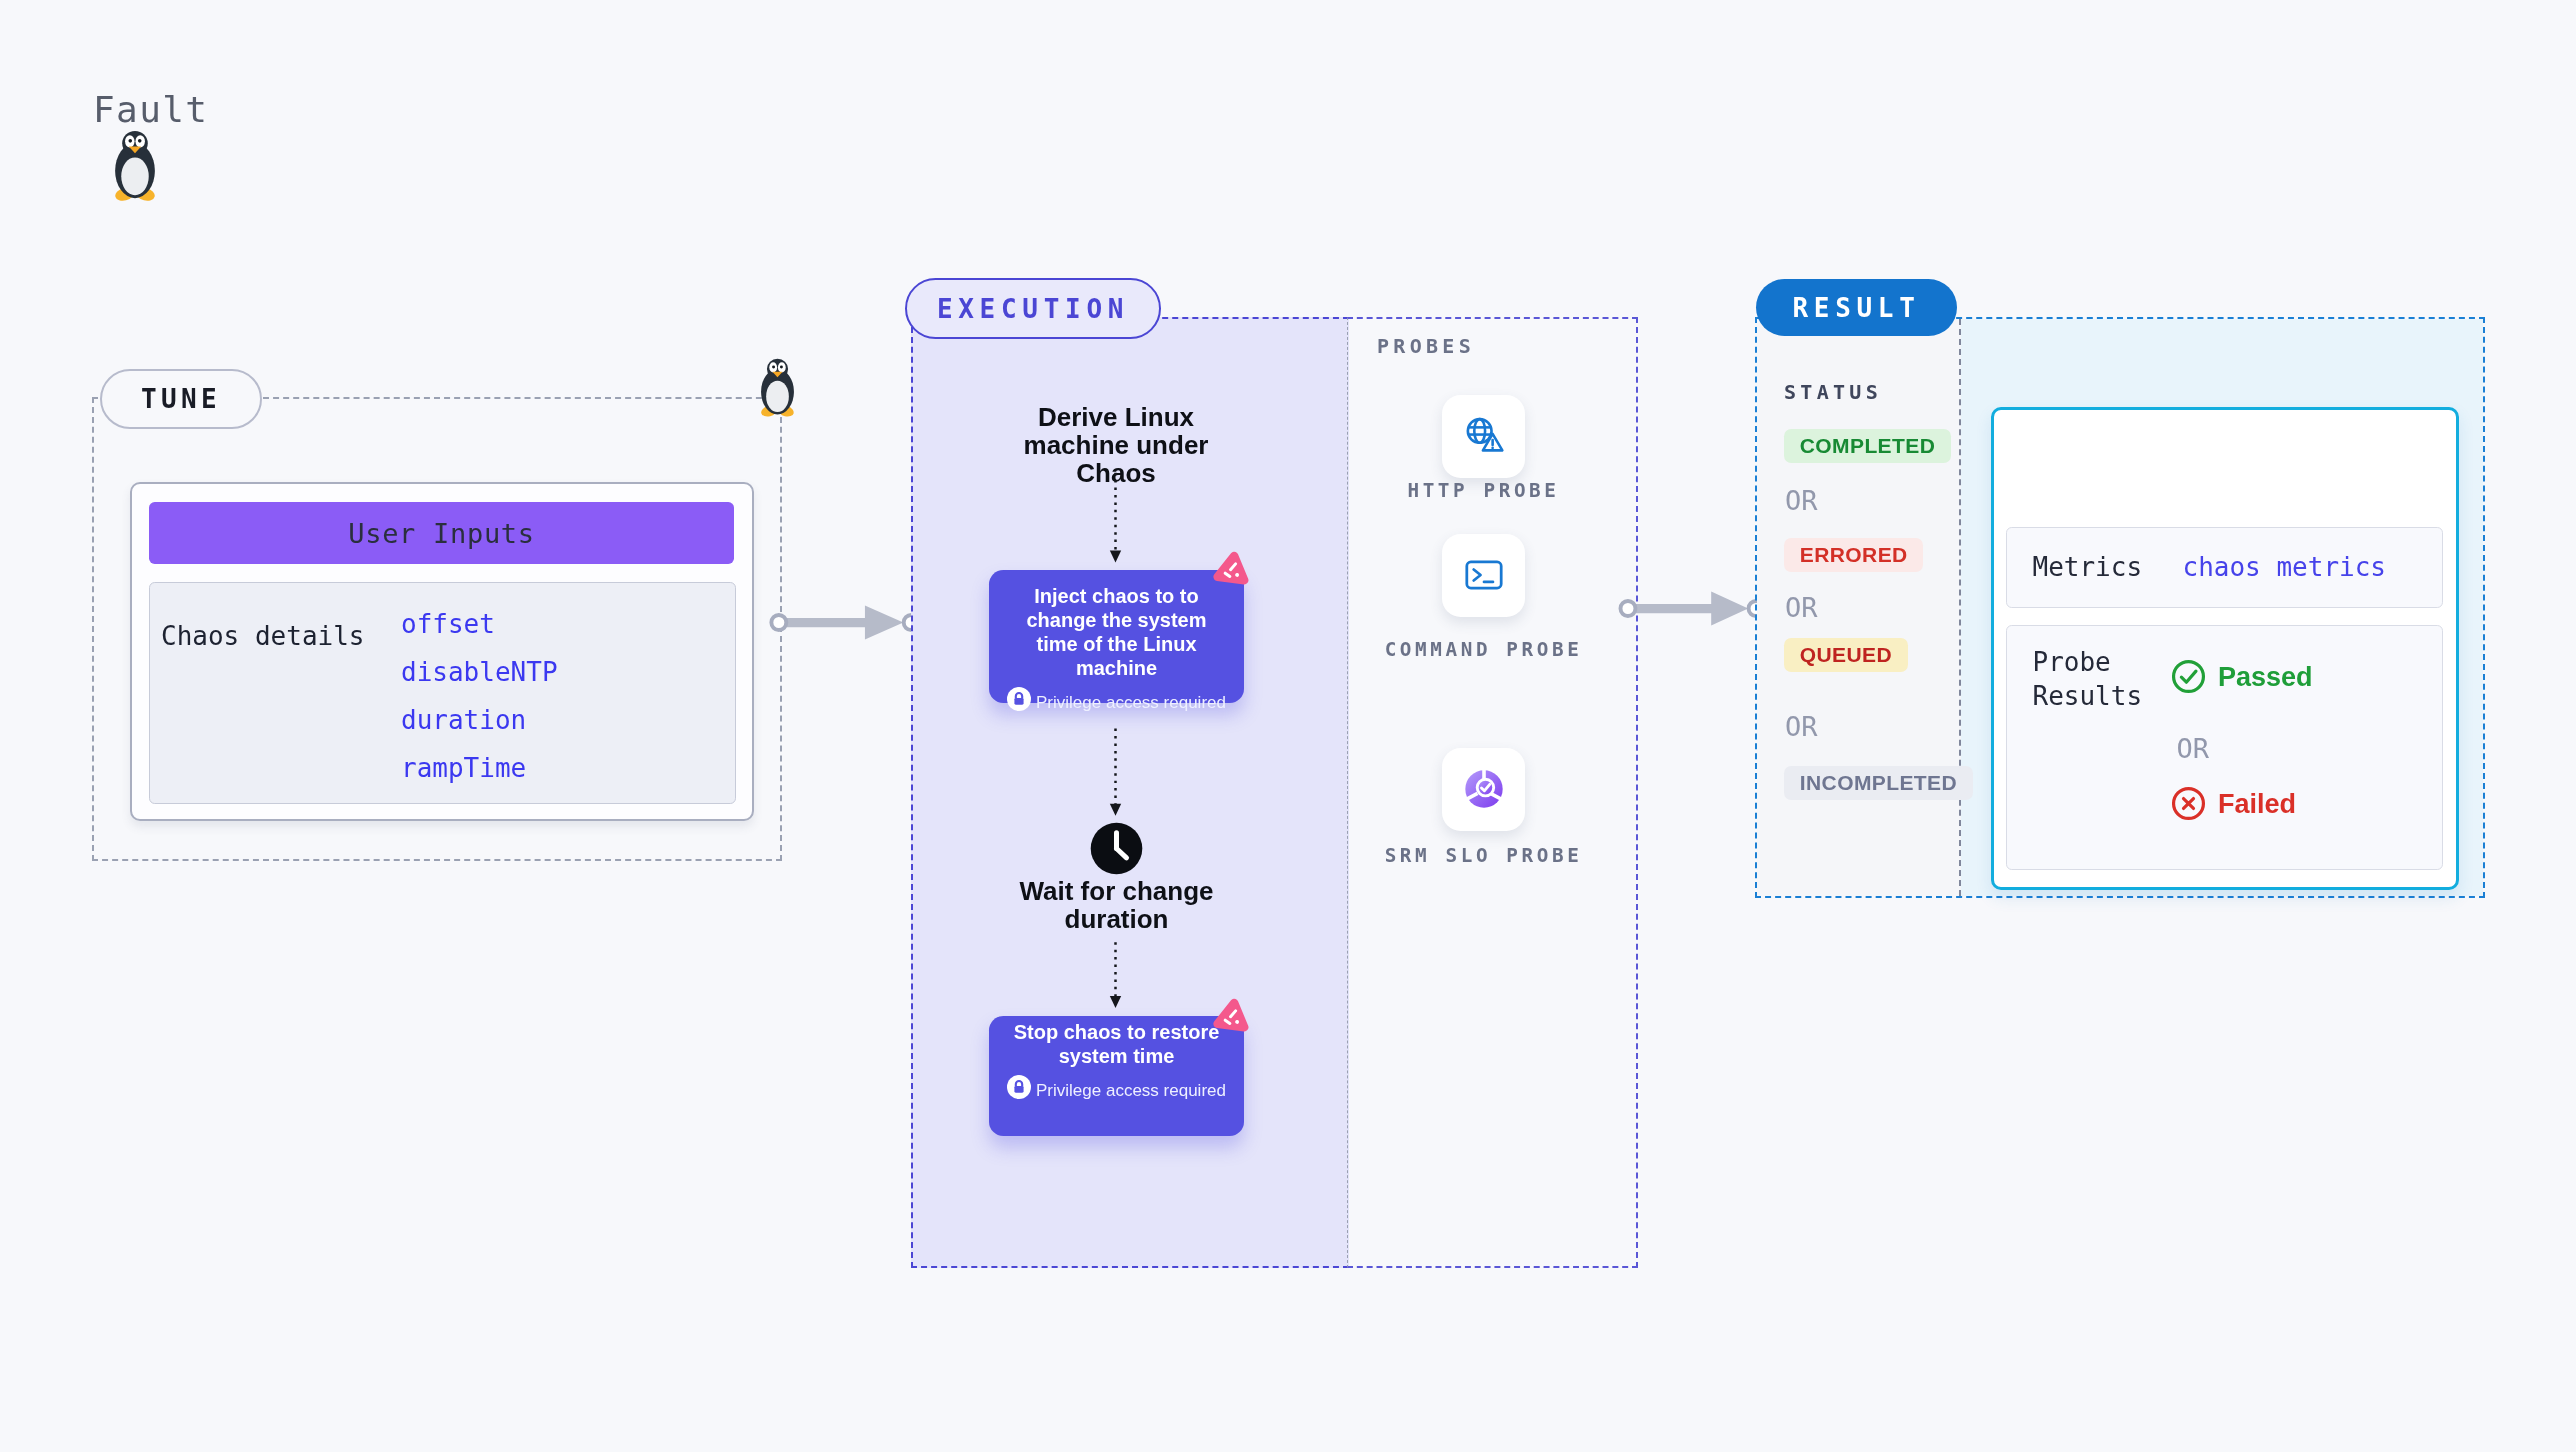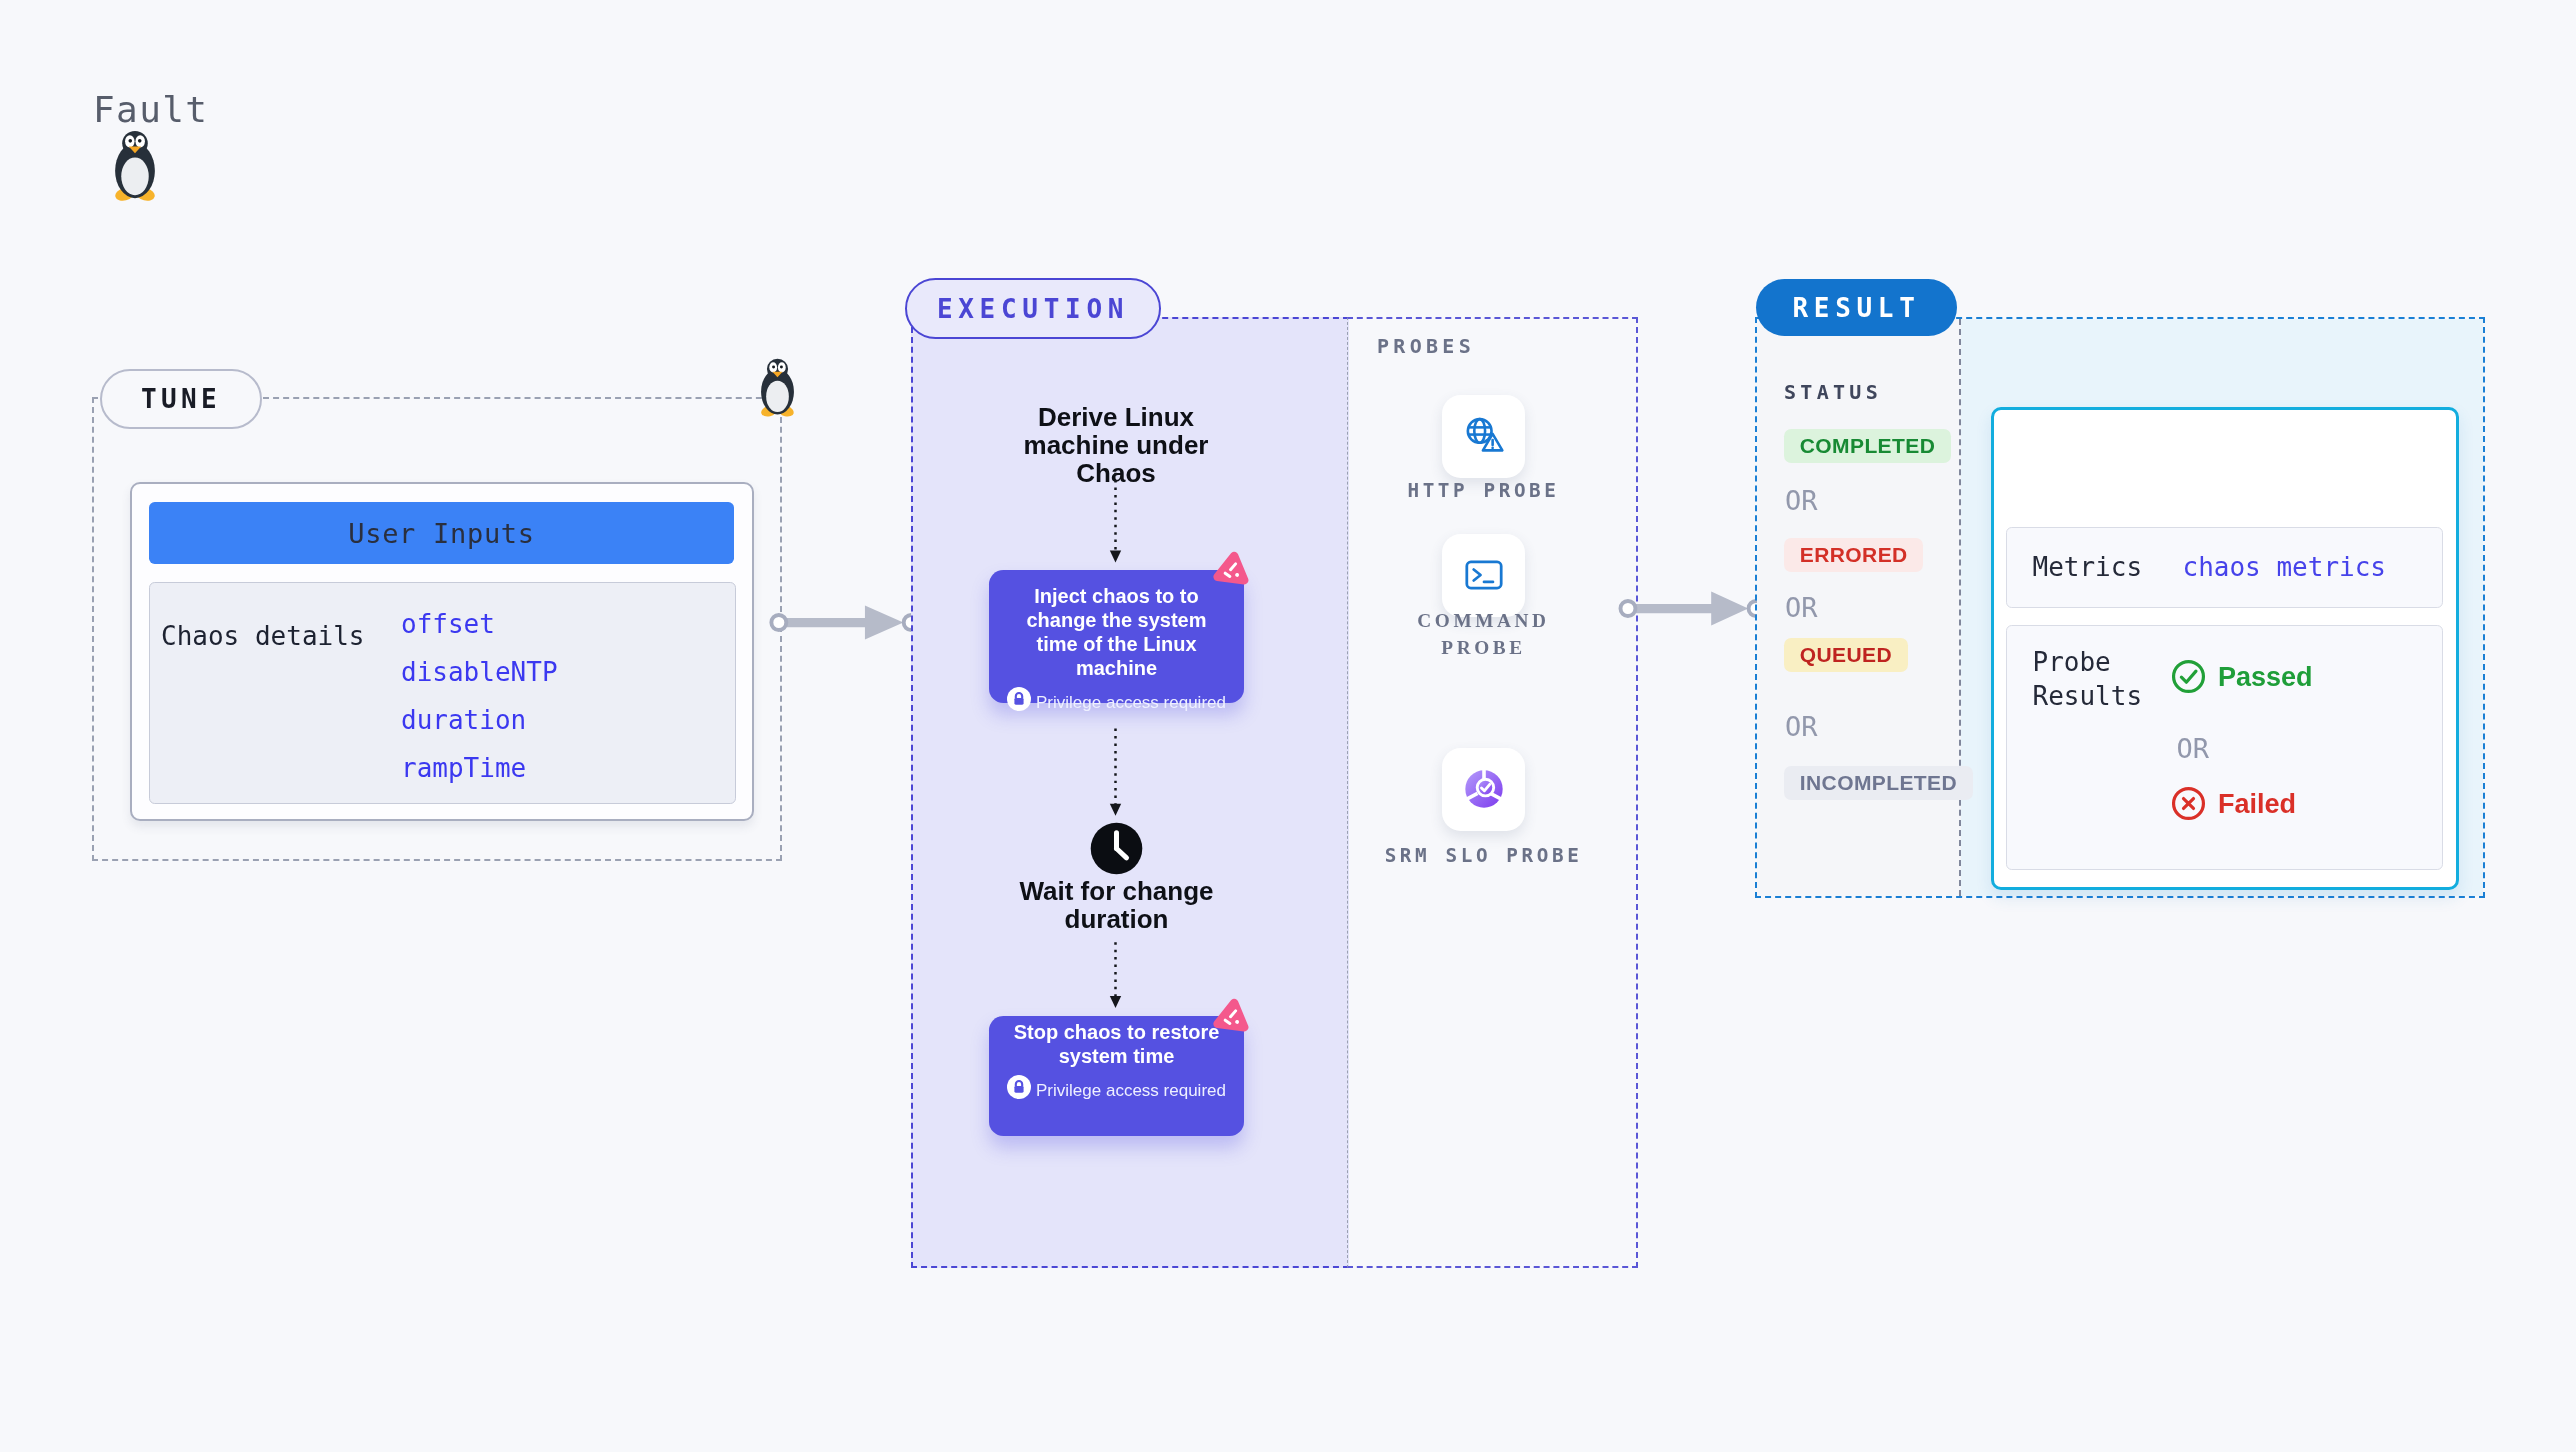--- a/index.html
+++ b/index.html
@@ -28,21 +28,21 @@
             border-top:2.1px dashed #5a57d6;border-right:2.1px dashed #5a57d6;
             border-bottom:2.1px dashed #5a57d6;border-left:1.4px dashed #9aa1b2;}
   .result-box{left:1755px;top:305px;width:726px;height:577px;
             border:2.9px dashed #1a7fd4;display:flex;}
   .status-col{width:202px;height:100%;background:#f5f6f9;border-right:2.1px dashed #80879c;}
   .output-col{flex:1;height:100%;background:#e8f4fb;}
 
   
   .ui-card{left:130px;top:470px;width:620px;height:335px;background:#fdfdff;
            border:2.1px solid #a9aec0;border-radius:10px;box-shadow:0 5.7px 10px rgba(70,80,110,.10);}
-  .ui-card-header{position:absolute;left:17px;top:18px;width:585px;height:62px;background:#3b82f6;
+  .ui-card-header{position:absolute;left:17px;top:18px;width:585px;height:62px;background:#8b5cf6;
            border-radius:5.7px;display:flex;align-items:center;justify-content:center;
            font-size:27px;color:#2a2f3e;letter-spacing:0.7px;}
   .ui-card-details{position:absolute;left:17px;top:98px;width:585px;height:220px;
            background:#edeff6;border:1.4px solid #c7cbd9;border-radius:5.7px;}
   .chaos-label{left:161px;top:609px;font-size:26px;color:#1d2231;}
   .chaos-value{left:401px;font-size:26px;color:#3b38f0;font-weight:500;}
 
   
   .step-text{position:absolute;text-align:center;font-weight:bold;color:#0e1016;
              font-size:26px;line-height:28px;}
@@ -241,21 +241,21 @@
 
   <div class="probe-card" style="top:522px;">
     <span>
       <svg width="44" height="44" viewBox="0 0 64 64" fill="none" stroke="#1878d2" stroke-width="4">
         <rect x="7" y="13" width="50" height="38" rx="6"></rect>
         <polyline points="17,24 27,32 17,40" stroke-linecap="round" stroke-linejoin="round"></polyline>
         <line x1="32" y1="42" x2="45" y2="42" stroke-linecap="round"></line>
       </svg>
     </span>
   </div>
-  <div class="probe-label" style="top:596px;font-family:Liberation Serif, serif;">COMMAND PROBE</div>
+  <div class="probe-label" style="top:625px;">COMMAND PROBE</div>
 
   <div class="probe-card" style="top:736px;">
     <span>
       <svg width="46" height="46" viewBox="0 0 64 64">
         <defs>
           <linearGradient id="sloGrad" x1="0" y1="0" x2="1" y2="1">
             <stop offset="0" stop-color="#b49bfb"></stop>
               <stop offset="1" stop-color="#7c3aed"></stop>
           </linearGradient>
         </defs>

